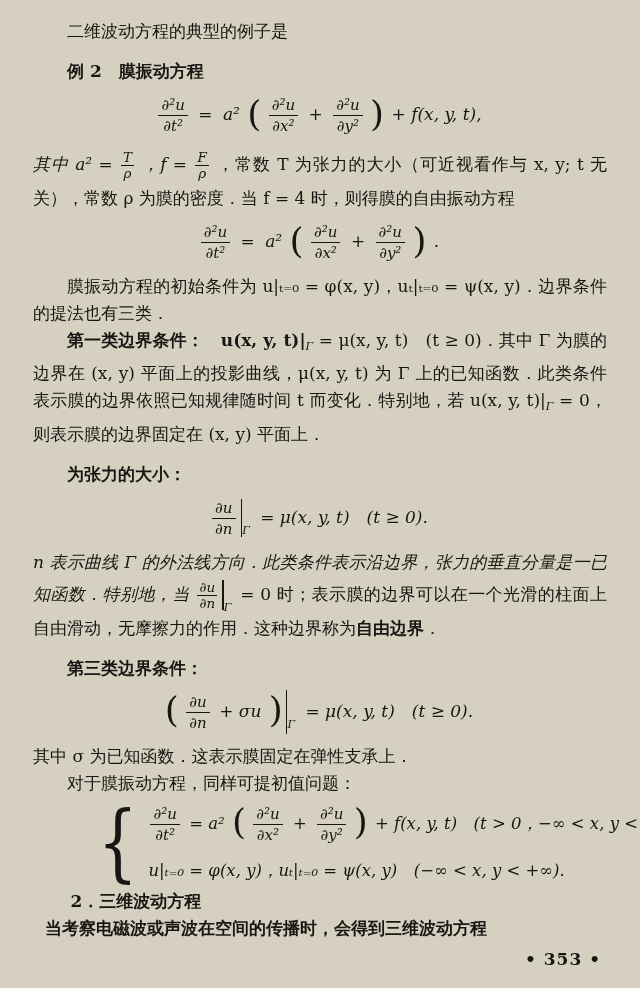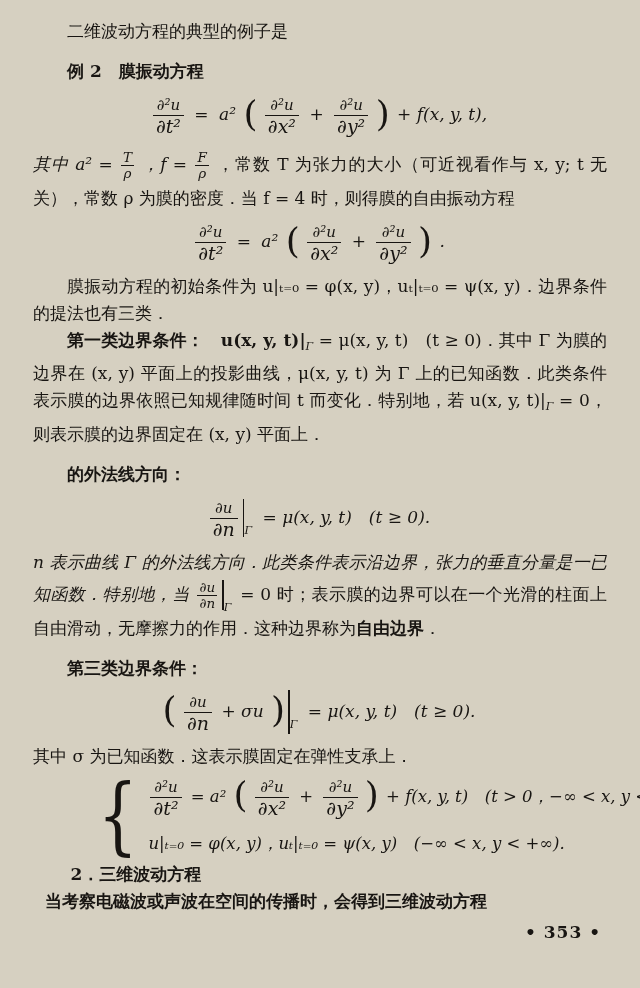--- a/index.html
+++ b/index.html
@@ -29,21 +29,21 @@
     white-space:nowrap;
   }
   .mv{font-style:italic;margin:0 2px;}
   .op{margin:0 3px;font-style:normal;}
   .frac{
     display:inline-block;vertical-align:middle;
     text-align:center;line-height:1.1;font-style:italic;
     margin:4px 2px;
   }
   .frac .num{display:block;border-bottom:1.4px solid #181512;padding:0 3px 1px 3px;font-size:15px;line-height:18px;}
-  .frac .den{display:block;padding:1px 3px 0 3px;font-size:19px;line-height:18px;}
+  .frac .den{display:block;padding:1px 3px 0 3px;font-size:15px;line-height:18px;}
   .frac.small .num,.frac.small .den{font-size:13.5px;line-height:15px;padding:0 2px;}
   .bp{
     font-size:36px;font-style:normal;line-height:0;
     vertical-align:middle;position:relative;top:-2px;
   }
   .ebar{
     display:inline-block;width:1.6px;height:38px;background:#181512;
     vertical-align:middle;margin-left:3px;
   }
   .ebar.short{height:30px;}
@@ -116,21 +116,21 @@
     <span class="bp">)</span>
     <span class="mv">.</span>
   </div>
 
   <p class="indent">膜振动方程的初始条件为 u|ₜ₌₀ = φ(x, y)，uₜ|ₜ₌₀ = ψ(x, y)．边界条件的提法也有三类．</p>
 
   <p class="indent">
     <span class="bold">第一类边界条件：　u(x, y, t)|</span><sub class="isub">Γ</sub><span> = μ(x, y, t)　(t ≥ 0)．其中 Γ 为膜的边界在 (x, y) 平面上的投影曲线，μ(x, y, t) 为 Γ 上的已知函数．此类条件表示膜的边界依照已知规律随时间 t 而变化．特别地，若 u(x, y, t)|</span><sub class="isub">Γ</sub><span> = 0，则表示膜的边界固定在 (x, y) 平面上．</span>
   </p>
 
-  <p class="heading">的外法线方向：</p>
+  <p class="heading">为张力的大小：</p>
 
   <div class="eq">
     <span class="frac"><span class="num">∂u</span><span class="den">∂n</span></span><span class="ebar"></span><span class="esub">Γ</span>
     <span class="mv">= μ(x, y, t)　(t ≥ 0).</span>
   </div>
 
   <p>
     <span class="mathline">n 表示曲线 Γ 的外法线方向．此类条件表示沿边界，张力的垂直分量是一已知函数．特别地，当 </span><span class="frac small"><span class="num">∂u</span><span class="den">∂n</span></span><span class="ebar short"></span><span class="esub">Γ</span><span> = 0 时；表示膜的边界可以在一个光滑的柱面上自由滑动，无摩擦力的作用．这种边界称为</span><span class="bold">自由边界</span><span>．</span>
   </p>
 
@@ -139,20 +139,21 @@
   <div class="eq">
     <span class="bp">(</span>
     <span class="frac"><span class="num">∂u</span><span class="den">∂n</span></span>
     <span class="mv">+ σu</span>
     <span class="bp">)</span><span class="ebar tall"></span><span class="esub">Γ</span>
     <span class="mv">= μ(x, y, t)　(t ≥ 0).</span>
   </div>
 
   <p>其中 σ 为已知函数．这表示膜固定在弹性支承上．</p>
 
+  <p class="indent">对于膜振动方程，同样可提初值问题：</p>
 
   <div class="system">
     <span class="brace">{</span>
     <div class="sysrows">
       <div class="row">
         <span class="frac"><span class="num">∂²u</span><span class="den">∂t²</span></span>
         <span class="mv">= a²</span>
         <span class="bp">(</span>
         <span class="frac"><span class="num">∂²u</span><span class="den">∂x²</span></span>
         <span class="op">+</span>

